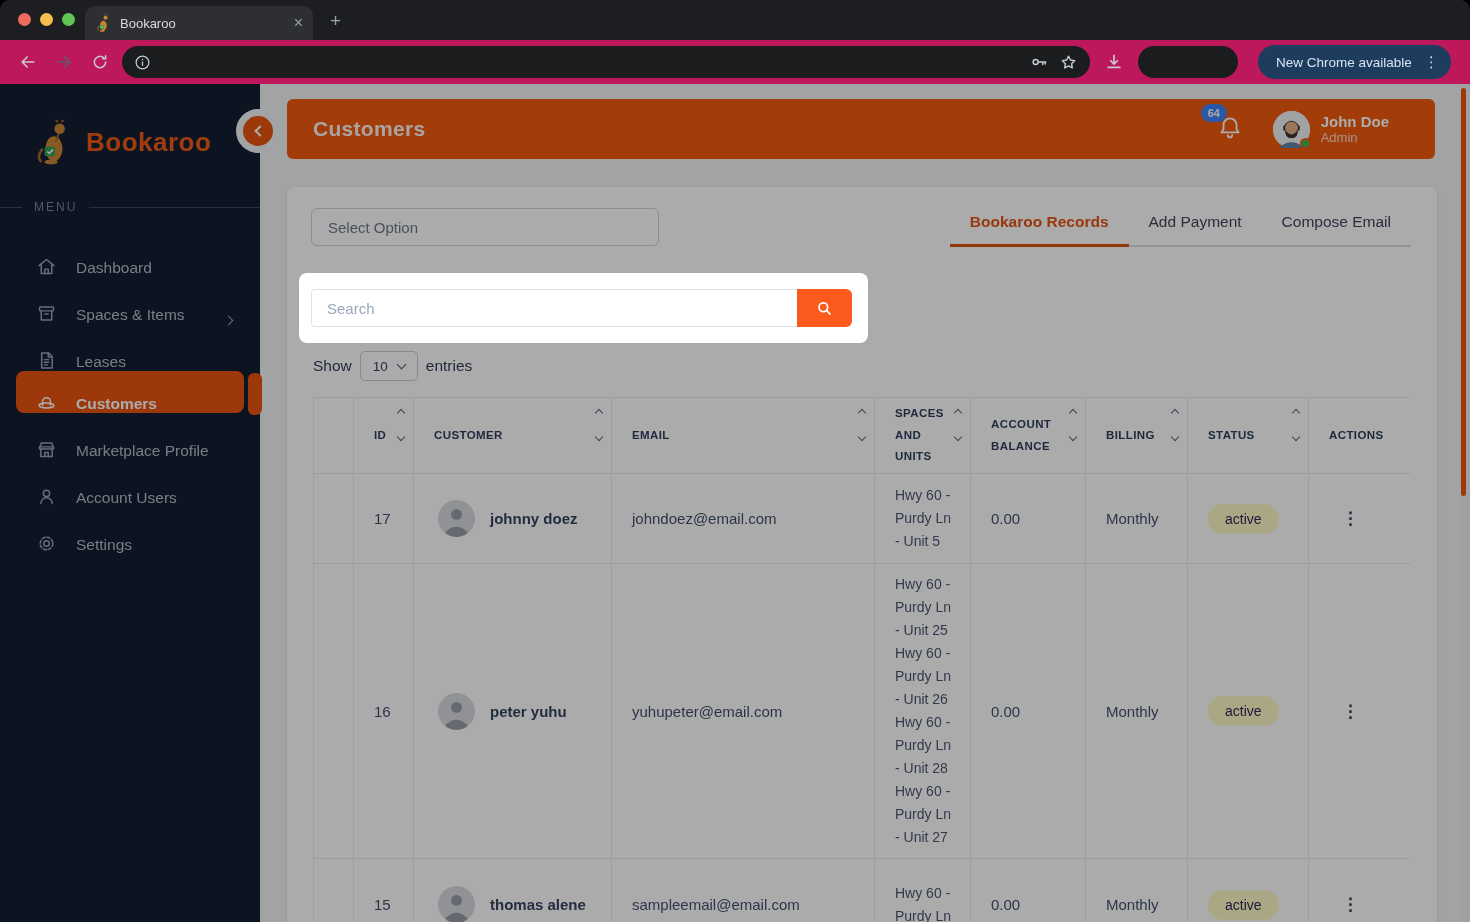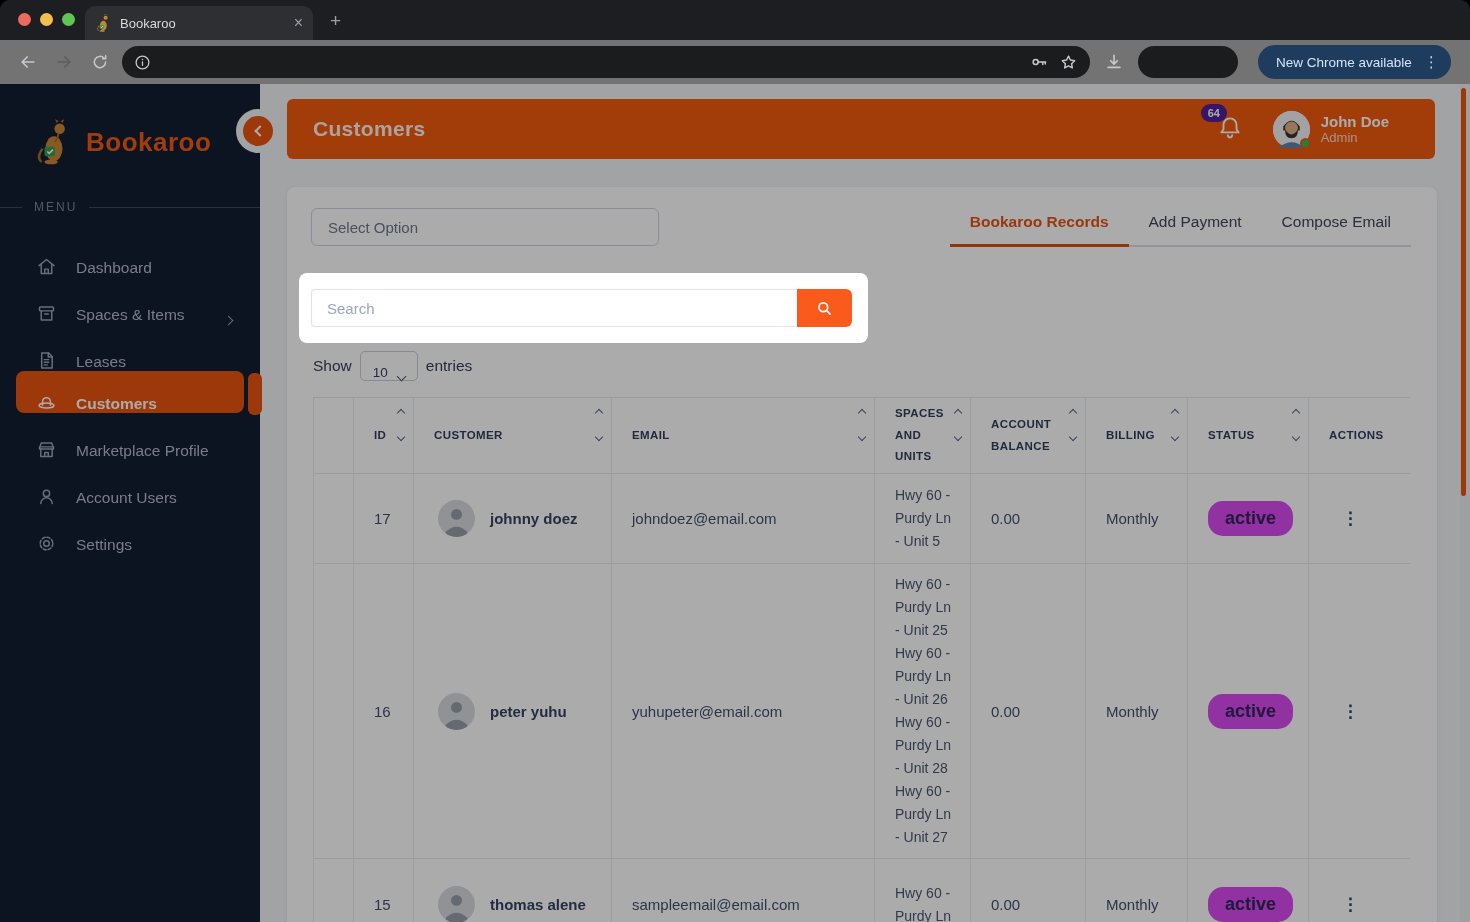--- a/index.html
+++ b/index.html
@@ -13,21 +13,21 @@
   .tabstrip { position:relative; height:40px; background:#1d1e21; }
   .traffic { position:absolute; left:18px; top:13px; display:flex; gap:9px; }
   .traffic span { width:13px; height:13px; border-radius:50%; }
   .tl-close{ background:#ec6a5e; } .tl-min{ background:#f5bf4f; } .tl-max{ background:#61c554; }
   .tab { position:absolute; left:85px; top:6px; width:228px; height:34px; background:#2e2f33;
     border-radius:10px 10px 0 0; display:flex; align-items:center; padding:0 10px; gap:9px; }
   .tab-title { color:#d7d9dc; font-size:13px; flex:1; }
   .tab-close { color:#9aa0a6; font-size:16px; cursor:default; }
   .newtab { position:absolute; left:330px; top:10px; color:#9aa0a6; font-size:19px; }
 
-  .toolbar { height:44px; background:#737373; display:flex; align-items:center; padding:0 14px; gap:8px; }
+  .toolbar { height:44px; background:#be185d; display:flex; align-items:center; padding:0 14px; gap:8px; }
   .navbtn { width:28px; height:28px; display:flex; align-items:center; justify-content:center; color:#c6c9cd; }
   .navbtn.disabled { color:#5b5e63; }
   .omnibox { flex:1; height:32px; background:#1b1c1e; border-radius:16px; display:flex; align-items:center;
     padding:0 12px; gap:10px; color:#c6c9cd; max-width:968px; }
   .omni-spacer { flex:1; }
   .dl-btn { color:#c6c9cd; margin:0 6px; }
   .ext-pill { width:100px; height:32px; border-radius:16px; background:#1b1c1e; }
   .update-pill { height:34px; border-radius:17px; background:#1d3c5e; color:#d7e4f4; display:flex;
     align-items:center; gap:12px; padding:0 12px 0 18px; font-size:13.5px; margin-left:12px; }
   .update-dots { color:#c3d4e8; font-size:15px; letter-spacing:0; }
@@ -55,59 +55,59 @@
     background:#e9510a; z-index:3; display:flex; align-items:center; justify-content:center; }
   .collapse-btn i { width:8px; height:8px; border-left:2px solid #fff; border-bottom:2px solid #fff; transform:rotate(45deg); margin-left:3px; }
 
   .main { position:relative; flex:1; overflow:hidden; }
 
   .page-header { position:absolute; left:27px; top:15px; width:1148px; height:60px; background:#f25708;
     border-radius:6px; display:flex; align-items:center; padding:0 46px 0 26px; }
   .page-title { color:#fdf3ee; font-size:21px; font-weight:bold; letter-spacing:.3px; }
   .hdr-right { margin-left:auto; display:flex; align-items:center; gap:26px; }
   .bell-wrap { position:relative; width:30px; height:30px; color:#fff; }
-  .badge { position:absolute; left:-16px; top:-10px; background:#4c1d95; color:#fff; font-size:11px; font-weight:bold;
+  .badge { position:absolute; left:-16px; top:-10px; background:#3b82f6; color:#fff; font-size:11px; font-weight:bold;
     border-radius:10px; padding:3px 7px; }
   .user-chip { display:flex; align-items:center; gap:11px; }
   .avatar { position:relative; width:37px; height:37px; border-radius:50%; background:#f1f2f4; overflow:visible; }
   .avatar .ph { border-radius:50%; overflow:hidden; width:37px; height:37px; }
   .status-dot { position:absolute; right:-1px; bottom:-1px; width:11px; height:11px; border-radius:50%; background:#2fbe57; border:2px solid #f25708; }
   .user-name { color:#fff; font-size:15px; font-weight:bold; }
   .user-role { color:#fbd9c6; font-size:13px; }
 
   .card { position:absolute; left:27px; top:103px; width:1150px; height:900px; background:#fff; border-radius:8px;
     box-shadow:0 1px 4px rgba(20,30,50,.08); }
   .controls-row { display:flex; align-items:flex-end; margin:20px 26px 0 24px; height:40px; }
   .select-box { width:348px; height:38px; border:1px solid #ccd2dc; border-radius:6px; display:flex; align-items:center;
     padding:0 16px; color:#6c7687; font-size:15px; margin-bottom:1px; }
   .tabs { margin-left:auto; display:flex; }
   .tab-item { padding:0 20px 14px 20px; font-size:15.5px; color:#3c4354; border-bottom:2px solid #d9dde3; }
   .tab-item.active { color:#e4510d; font-weight:bold; border-bottom:3px solid #d94f0c; padding-bottom:13px; }
 
   .entries-row { margin:104px 0 0 26px; display:flex; align-items:center; gap:8px; color:#2e3a54; font-size:15.5px; }
-  .size-select { width:58px; height:30px; border:1px solid #c7cdd8; border-radius:5px; display:flex; align-items:flex-end;
+  .size-select { width:58px; height:30px; border:1px solid #c7cdd8; border-radius:5px; display:flex; align-items:center;
     justify-content:center; gap:10px; color:#33405c; font-size:13.5px; }
   .chev-dn { width:7px; height:7px; border-left:1.7px solid #46546e; border-bottom:1.7px solid #46546e; transform:rotate(-45deg); margin-top:-3px; }
 
   
   .tbl { margin:16px 27px 0 26px; display:grid; grid-template-columns:41px 60px 198px 263px 96px 115px 102px 121px 101px;
     border-top:1px solid #e4e7ec; }
   .tbl > div { border-right:1px solid #e8ebf0; border-bottom:1px solid #e4e7ec; display:flex; align-items:center; }
   .tbl > div.first { border-left:1px solid #e8ebf0; }
   .tbl > div.last { border-right:none; }
   .th { position:relative; height:76px; padding:0 18px 0 20px; font-size:11.5px; font-weight:bold; color:#2c3b59;
     letter-spacing:.4px; line-height:1.9; }
   .sort-u, .sort-d { position:absolute; right:9px; width:6px; height:6px; border-left:1.4px solid #53627e; border-bottom:1.4px solid #53627e; }
   .sort-u { top:12px; transform:rotate(135deg); }
   .sort-d { top:36px; transform:rotate(-45deg); }
   .td { padding:0 12px 0 20px; color:#3f4d68; font-size:15px; }
   .td.cust { padding-left:24px; gap:15px; font-weight:bold; color:#32405c; }
   .row-avatar { width:37px; height:37px; border-radius:50%; background:#d6d9dd; flex:0 0 37px; overflow:hidden; }
   .spaces { font-size:14px; line-height:23px; color:#48546d; padding-right:14px; }
-  .pill { background:#d946ef; color:#2b2455; font-weight:bold; font-size:18px; border-radius:15px; padding:7px 17px; }
+  .pill { background:#fef9c3; color:#2b2455; font-weight:normal; font-size:14px; border-radius:15px; padding:7px 17px; }
   .dots3 { color:#33405c; font-size:17px; font-weight:bold; letter-spacing:0; line-height:5px; text-align:center; }
   .td.actions { padding-left:33px; }
 
   
   .sb-track { position:absolute; right:0; top:0; bottom:0; width:10px; background:#eceef0; }
   .sb-thumb { position:absolute; right:4px; top:4px; width:5px; height:408px; background:#e9510a; border-radius:3px; }
 
   
   .dim-overlay { position:absolute; inset:0; background:rgba(8,9,12,.34); z-index:50; }
   .spotlight { position:absolute; left:299px; top:189px; width:569px; height:70px; background:#fff; border-radius:8px;

